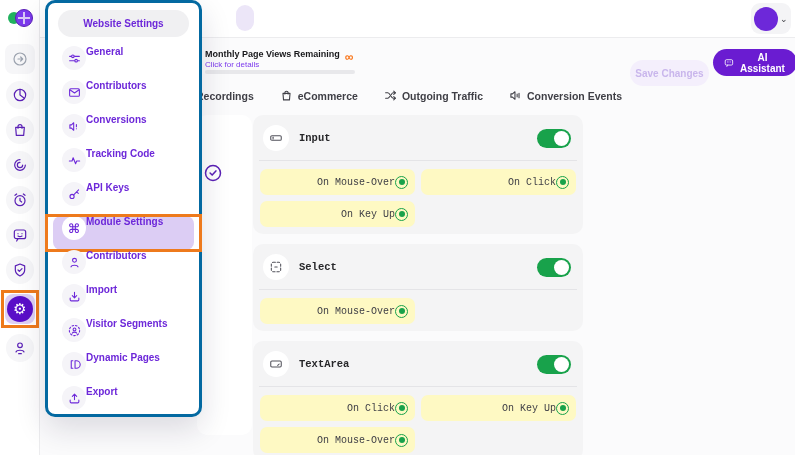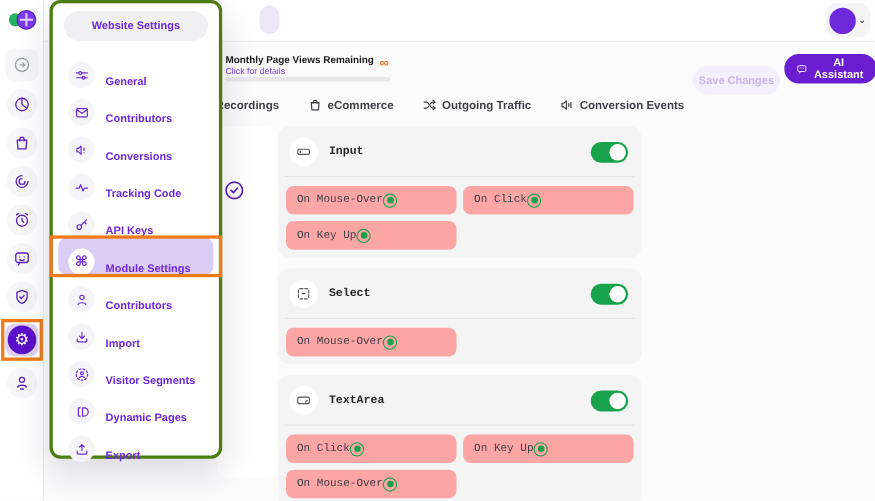--- a/index.html
+++ b/index.html
@@ -70,34 +70,34 @@
   .sec-head { display:flex; align-items:center; gap:10px; padding:3px 5px 3px 3px; }
   .sec-icon { width:26px; height:26px; border-radius:50%; background:#fff; display:flex;
     align-items:center; justify-content:center; color:#52525b; }
   .sec-icon svg { width:14px; height:14px; }
   .sec-name { flex:1; font-size:10.5px; font-weight:bold; color:#27272a; }
   .toggle { width:34px; height:19px; border-radius:10px; background:#18a24b; position:relative; }
   .toggle::after { content:''; position:absolute; top:2px; right:2px; width:15px; height:15px;
     background:#fff; border-radius:50%; }
   .sec-div { height:1px; background:#e4e4e7; margin:6px -1px 8px; }
   .opt-grid { display:grid; grid-template-columns:1fr 1fr; gap:6px; }
-  .opt { background:#fca5a5; border-radius:7px; height:26px; display:flex; align-items:center;
-    justify-content:flex-start; padding:0 7px 0 10px; font-size:10px; color:#3f3f46; }
+  .opt { background:#fef9c3; border-radius:7px; height:26px; display:flex; align-items:center;
+    justify-content:flex-end; padding:0 7px 0 10px; font-size:10px; color:#3f3f46; }
   .radio { width:13px; height:13px; border:1.6px solid #18a24b; border-radius:50%; position:relative; flex:0 0 auto; }
   .radio::after { content:''; position:absolute; inset:2.5px; background:#18a24b; border-radius:50%; }
 
   
   .menu { position:absolute; left:45px; top:0; width:157px; height:417px; background:#fff;
-    border:3px solid #4d7c0f; border-radius:10px; z-index:50; padding:5px;
+    border:3px solid #0369a1; border-radius:10px; z-index:50; padding:5px;
     box-shadow:0 12px 30px rgba(30,20,60,.14); }
   .menu-title { margin:2px 5px 0; height:27px; border-radius:14px; background:#f0f0f2;
     display:flex; align-items:center; justify-content:center; font-size:10px; font-weight:bold;
     color:#6d28d9; }
   .menu-list { margin-top:9px; }
-  .menu-item { height:34px; display:flex; align-items:flex-end; gap:10px; padding-left:9px;
+  .menu-item { height:34px; display:flex; align-items:flex-start; padding-left:9px;
     border-radius:8px; position:relative; }
   .mi-icon { width:24px; height:24px; border-radius:50%; background:#f5f4f8; color:#6d28d9;
     display:flex; align-items:center; justify-content:center; flex:0 0 auto; font-size:13px; font-weight:bold; }
   .mi-icon svg { width:13px; height:13px; }
   .mi-label { font-size:10px; font-weight:bold; color:#6d28d9; }
   .menu-item.active { background:#dccdf4; }
   .menu-item.active::before { content:''; position:absolute; inset:-2px -8px; border:3px solid #ee7a1c; pointer-events:none; }
   svg { display:block; }
 </style>
 </head>

